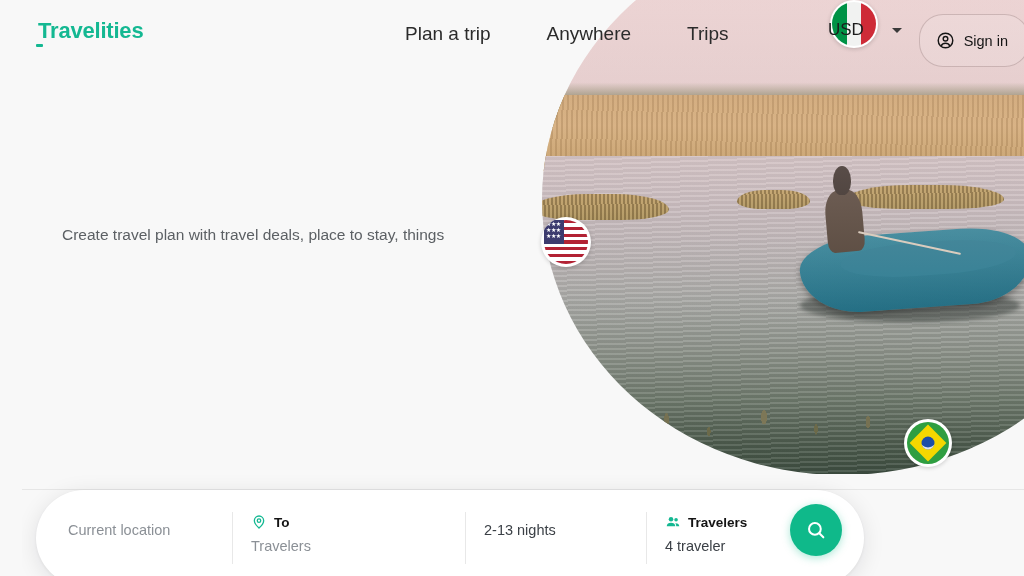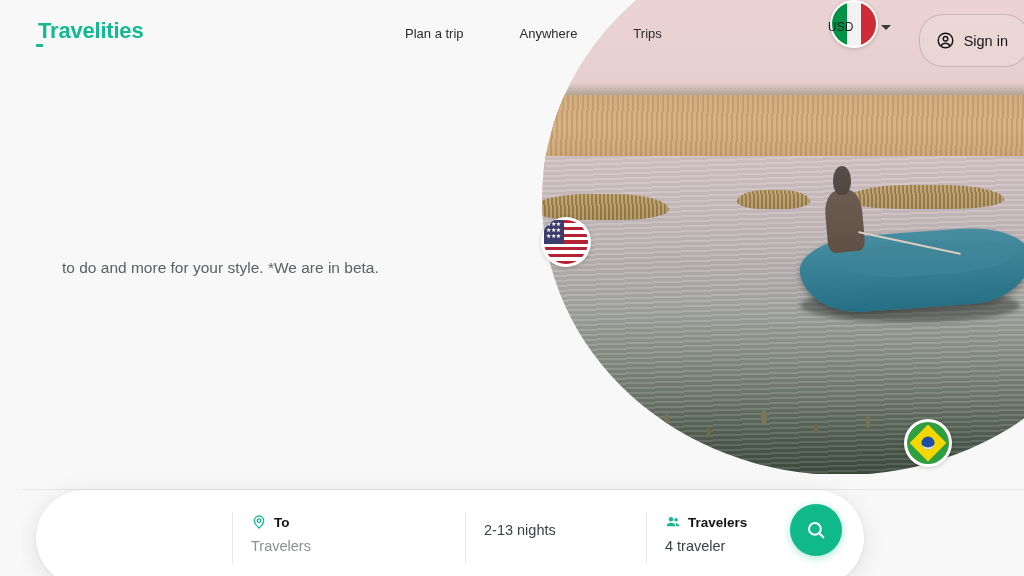--- a/index.html
+++ b/index.html
@@ -125,28 +125,28 @@
   .logo{
     position:absolute; left:16px; top:18px;
     font-size:22px; font-weight:700; color:#14b892; letter-spacing:-.2px;
   }
   .logo-dot{
     position:absolute; left:14px; top:44px;
     width:7px; height:3px; background:#14b892; border-radius:1px;
   }
   .nav{ position:absolute; left:355px; top:24px; display:flex; gap:0; }
   .nav a{
-    display:block; color:#2b2b2b; font-size:13px; text-decoration:none;
+    display:block; color:#2b2b2b; font-size:19px; text-decoration:none;
     padding:0 28px; line-height:20px; white-space:nowrap;
   }
   .cur{
     position:absolute; left:806px; top:20px;
     display:flex; align-items:center; gap:6px;
   }
-  .cur-label{ font-size:12px; color:#1c1c1c; font-weight:500; position:relative; z-index:1; }
+  .cur-label{ font-size:17px; color:#1c1c1c; font-weight:500; position:relative; z-index:1; }
   .flag-badge{
     position:absolute; border-radius:50%; background:#fff;
     box-shadow:0 1px 4px rgba(0,0,0,.18);
     display:flex; align-items:center; justify-content:center; overflow:hidden;
   }
   .flag-it{ left:808px; top:0px; width:48px; height:48px; padding:2px; }
   .flag-it .f{
     width:100%; height:100%; border-radius:50%;
     background:linear-gradient(90deg,#009246 0 33.33%, #f1f2f1 33.33% 66.66%, #ce2b37 66.66% 100%);
   }
@@ -295,30 +295,30 @@
 
   <div class="flag-badge flag-us" style="z-index:25">
     <div class="f"></div>
   </div>
   <div class="flag-badge flag-br" style="z-index:25">
     <div class="f"></div>
   </div>
 
   <div class="hero-text">
     <p class="sub">
-      <br>
-      <span>to do and more for your style. *We are in beta.</span>
+      <span>Create travel plan with travel deals, place to stay, things</span><br>
     </p>
   </div>
 
   <div class="divider"></div>
 
   <div class="search">
 
     <div class="field f-from">
+      <div class="f-val">Current location</div>
     </div>
 
     <div class="vdiv"></div>
 
     <div class="field f-to">
       <div class="f-head">
         <svg class="ico" viewBox="0 0 24 24" fill="none" stroke="#14b892" stroke-width="2">
           <path d="M12 21s7-6.1 7-11a7 7 0 1 0-14 0c0 4.9 7 11 7 11z"></path>
           <circle cx="12" cy="10" r="2.6"></circle>
         </svg>

